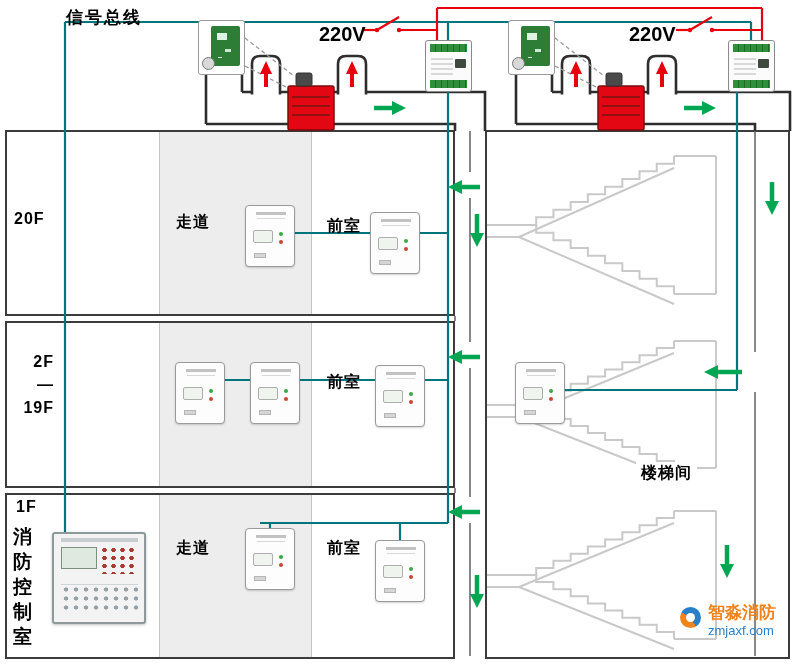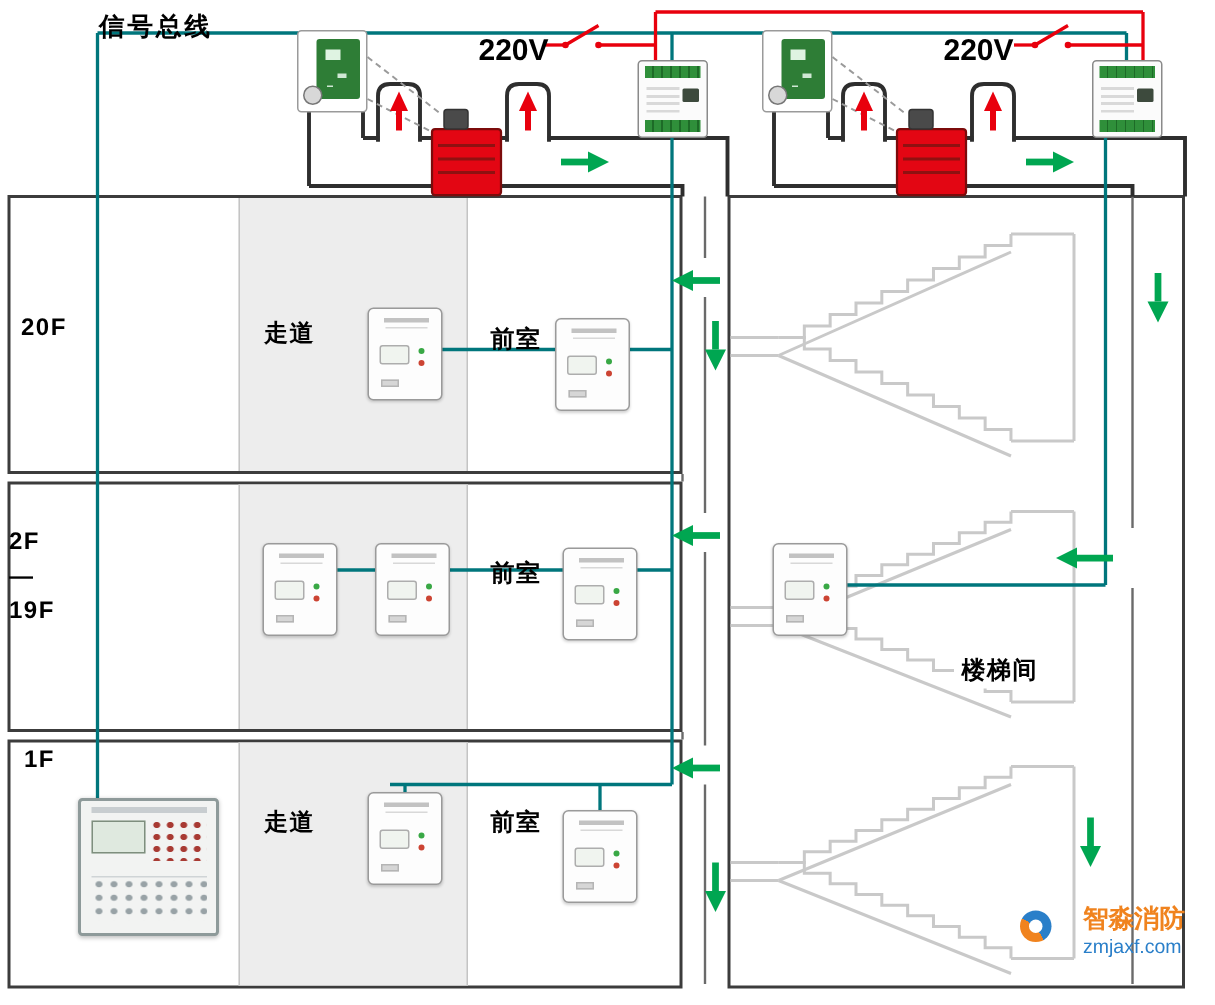--- a/index.html
+++ b/index.html
@@ -61,25 +61,25 @@
   .panel{position:absolute;left:52px;top:532px;width:94px;height:92px;background:#f2f3f2;border:2px solid #8e9a9a;border-radius:3px;box-shadow:0 1px 3px rgba(0,0,0,.25)}
   .panel i,.panel b{position:absolute;display:block}
   .pbar{left:7px;top:4px;right:6px;height:4px;background:#c8cdd0}
   .pscr{left:7px;top:13px;width:36px;height:22px;background:#dfe9df;border:1px solid #7e8e7e}
   .pgrid{right:6px;top:12px;width:38px;height:28px;background:radial-gradient(#a83a33 2px,transparent 2.6px);background-size:9px 8px}
   .pkeys{left:7px;bottom:8px;right:6px;height:30px;background:radial-gradient(#98a2a6 2px,transparent 2.6px);background-size:10px 9px;border-top:1px solid #cfd4d6}
 
   .lbl{position:absolute;color:#000;font-weight:600;font-size:16px;letter-spacing:1px;white-space:nowrap}
   .lbl.small{font-size:17px;letter-spacing:2px}
   .lbl.volt{font-size:20px;letter-spacing:0}
-  .lbl.center{text-align:left;white-space:normal}
+  .lbl.center{text-align:right;white-space:normal}
   .vtext{position:absolute;color:#000;font-weight:600;font-size:19px;line-height:1.32;width:1.15em;word-break:break-all;letter-spacing:0}
   #lbl-stair{background:#fff;padding:1px 5px}
 
-  .wm{position:absolute;left:680px;top:604px;display:flex;gap:21px;align-items:flex-start}
+  .wm{position:absolute;left:680px;top:604px;display:flex;gap:7px;align-items:flex-start}
   .wlogo{width:21px;height:21px;border-radius:50%;background:conic-gradient(var(--brand_blue) 0 150deg,var(--brand_orange) 150deg 300deg,var(--brand_blue) 300deg 360deg);position:relative;margin-top:3px}
   .wlogo::after{content:"";position:absolute;left:6px;top:6px;width:9px;height:9px;border-radius:50%;background:#fff}
   .wbrand{color:var(--brand_orange);font-weight:700;font-size:17px;line-height:1.1}
   .wsite{color:var(--brand_blue);font-size:13px}
 </style>
 </head>
 <body>
 
 <div class="stage">
 
@@ -359,27 +359,28 @@
   <div class="lbl volt" style="left:319px;top:23px">220V</div>
   <div class="lbl volt" style="left:629px;top:23px">220V</div>
 
   <div class="lbl" style="left:14px;top:210px">20F</div>
   <div class="lbl center" style="left:6px;top:350px;width:48px;line-height:1.45">
     <div>2F</div>
     <div>—</div>
     <div>19F</div>
   </div>
   <div class="lbl" style="left:16px;top:498px">1F</div>
+  <div class="vtext" style="left:13px;top:524px">消防控制室</div>
 
   <div class="lbl" style="left:176px;top:212px">走道</div>
   <div class="lbl" style="left:176px;top:538px">走道</div>
   <div class="lbl" style="left:327px;top:216px">前室</div>
   <div class="lbl" style="left:327px;top:372px">前室</div>
   <div class="lbl" style="left:327px;top:538px">前室</div>
-  <div class="lbl" id="lbl-stair" style="left:636px;top:436px">楼梯间</div>
+  <div class="lbl" id="lbl-stair" style="left:636px;top:462px">楼梯间</div>
 
   <div class="wm">
     <div class="wlogo"></div>
     <div>
       <div class="wbrand">智淼消防</div>
       <div class="wsite">zmjaxf.com</div>
     </div>
   </div>
 </div>
 

